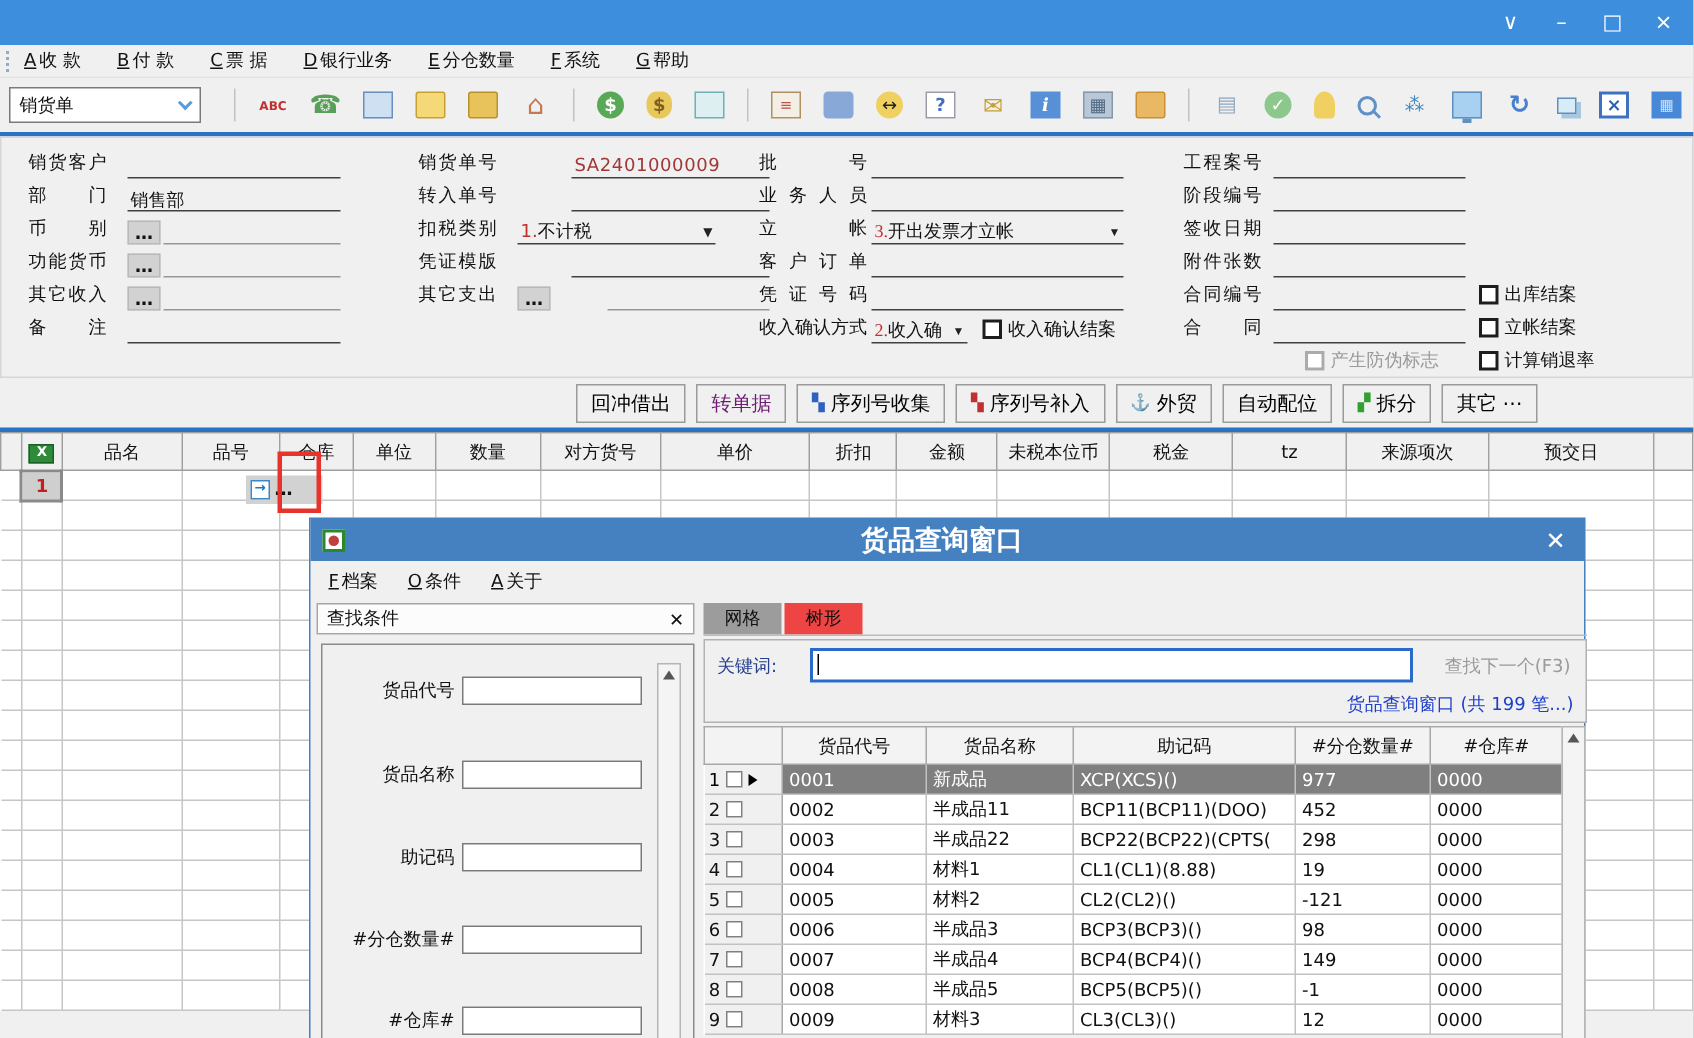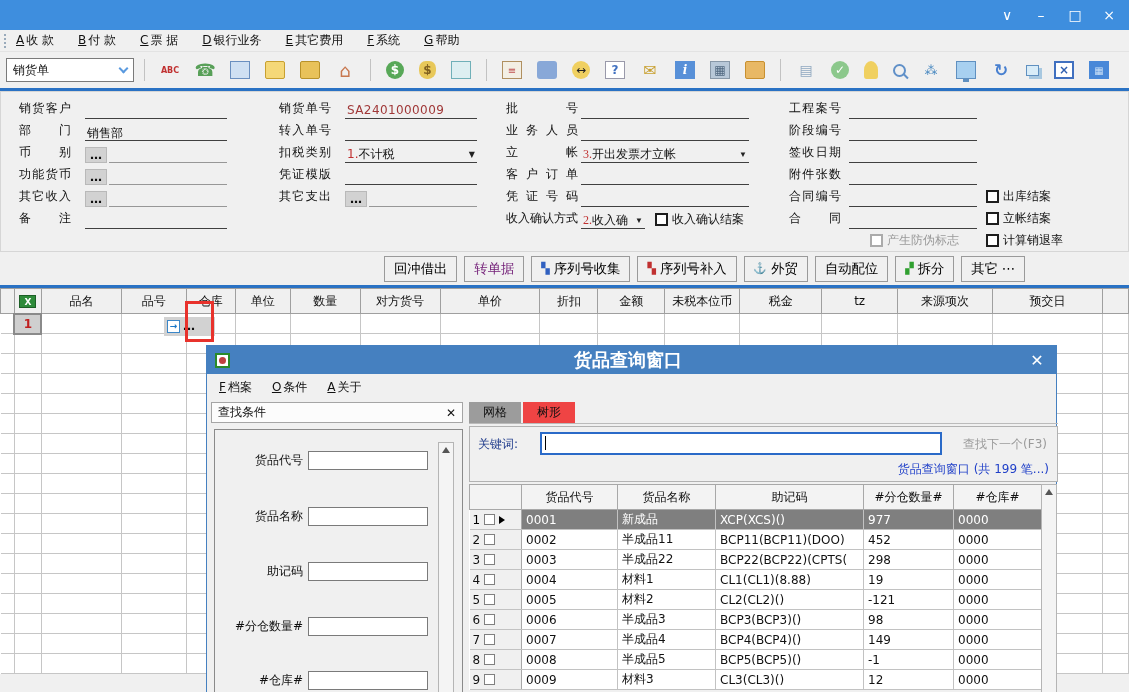--- a/index.html
+++ b/index.html
@@ -19,21 +19,21 @@
              border-bottom:1px solid #e3e3e3; }
   .grip { position:absolute; left:4px; top:4px; width:3px; height:14px;
           border-left:2px dotted #9ab; }
   .mitem { white-space:nowrap; }
   .mitem u { margin-right:2px; }
 
   
   .toolbar { position:absolute; left:0; top:52px; width:1129px; height:36px; background:#f0f0f0;
              display:flex; align-items:center; }
   .combo { width:128px; height:24px; background:#fff; border:1px solid #7a7a7a;
-           margin:0 0 0 6px; display:flex; align-items:center; justify-content:space-between;
+           margin:0 12px 0 6px; display:flex; align-items:center; justify-content:space-between;
            padding:0 6px; }
   .chev { width:7px; height:7px; border-right:2px solid #5a9adf; border-bottom:2px solid #5a9adf;
           transform:rotate(45deg); margin-top:-4px; }
   .ticons { display:flex; align-items:center; gap:15px; margin-left:10px; }
   .tsep { width:1px; height:22px; background:#c2c2c2; }
   .ticon { width:20px; height:18px; display:flex; align-items:center; justify-content:center;
            font-size:12px; position:relative; flex:none; }
   .i-abc  { color:#c03030; font-weight:bold; font-size:8px; }
   .i-phone{ color:#58a058; font-size:17px; }
   .i-comp { background:#cfe0f2; border:1px solid #6a8fbf; }
@@ -75,21 +75,21 @@
   .formarea { position:absolute; left:0; top:91px; width:1129px; height:161px;
               background:#f0f0f0; border:1px solid #d6d6d6; }
   .fcol { position:absolute; top:5px; }
   #fc1 { left:18px; }  #fc2 { left:278px; }  #fc3 { left:505px;font-family:Liberation Serif, serif; }  #fc4 { left:788px; }
   .frow { height:22px; display:flex; align-items:flex-end; position:relative; }
   .flabel { width:52px; margin-right:14px; text-align:justify; text-align-last:justify;
             padding-bottom:2px; white-space:nowrap; }
   #fc3 .flabel { width:72px; margin-right:3px; }
   #fc4 .flabel { width:52px; margin-right:8px; }
   .ffield { height:17px; border-bottom:1px solid #404040; padding:1px 2px 0 2px; white-space:nowrap; }
-  #fc1 .ffield { width:142px; }  #fc2 .ffield { width:132px; }
+  #fc1 .ffield { width:142px; }  #fc2 .ffield { width:132px;margin-left:36px; }
   #fc3 .ffield { width:168px; }  #fc4 .ffield { width:128px; }
   #fc1 .frow:nth-child(7) .ffield { width:390px; }
   .fgray { border-bottom-color:#979797 !important; }
   #fc1 .fgray { width:118px !important; } #fc2 .fgray { width:108px !important; }
   .ellip { width:22px; height:16px; background:#d2d2d2; border:1px solid #b9b9b9;
            display:flex; align-items:center; justify-content:center; font-weight:bold;
            margin:0 2px 0 0; line-height:6px; }
   .docno { color:#a03838; letter-spacing:.4px; }
   .fsel { height:17px; border-bottom:1px solid #404040; display:flex; align-items:center;
           padding:0 2px; }
@@ -194,21 +194,21 @@
       </div>
   </div>
 
   <div class="menubar">
     <div class="grip"></div>
     <div id="menu-items" style="display:flex; gap:24px;">
         <span class="mitem"><u>A</u><span>收 款</span></span>
         <span class="mitem"><u>B</u><span>付 款</span></span>
         <span class="mitem"><u>C</u><span>票 据</span></span>
         <span class="mitem"><u>D</u><span>银行业务</span></span>
-        <span class="mitem"><u>E</u><span>其它费用</span></span>
+        <span class="mitem"><u>E</u><span>分仓数量</span></span>
         <span class="mitem"><u>F</u><span>系统</span></span>
         <span class="mitem"><u>G</u><span>帮助</span></span>
       </div>
   </div>
 
   <div class="toolbar">
     <div class="combo">
       <span>销货单</span>
       <span class="chev"></span>
     </div>

